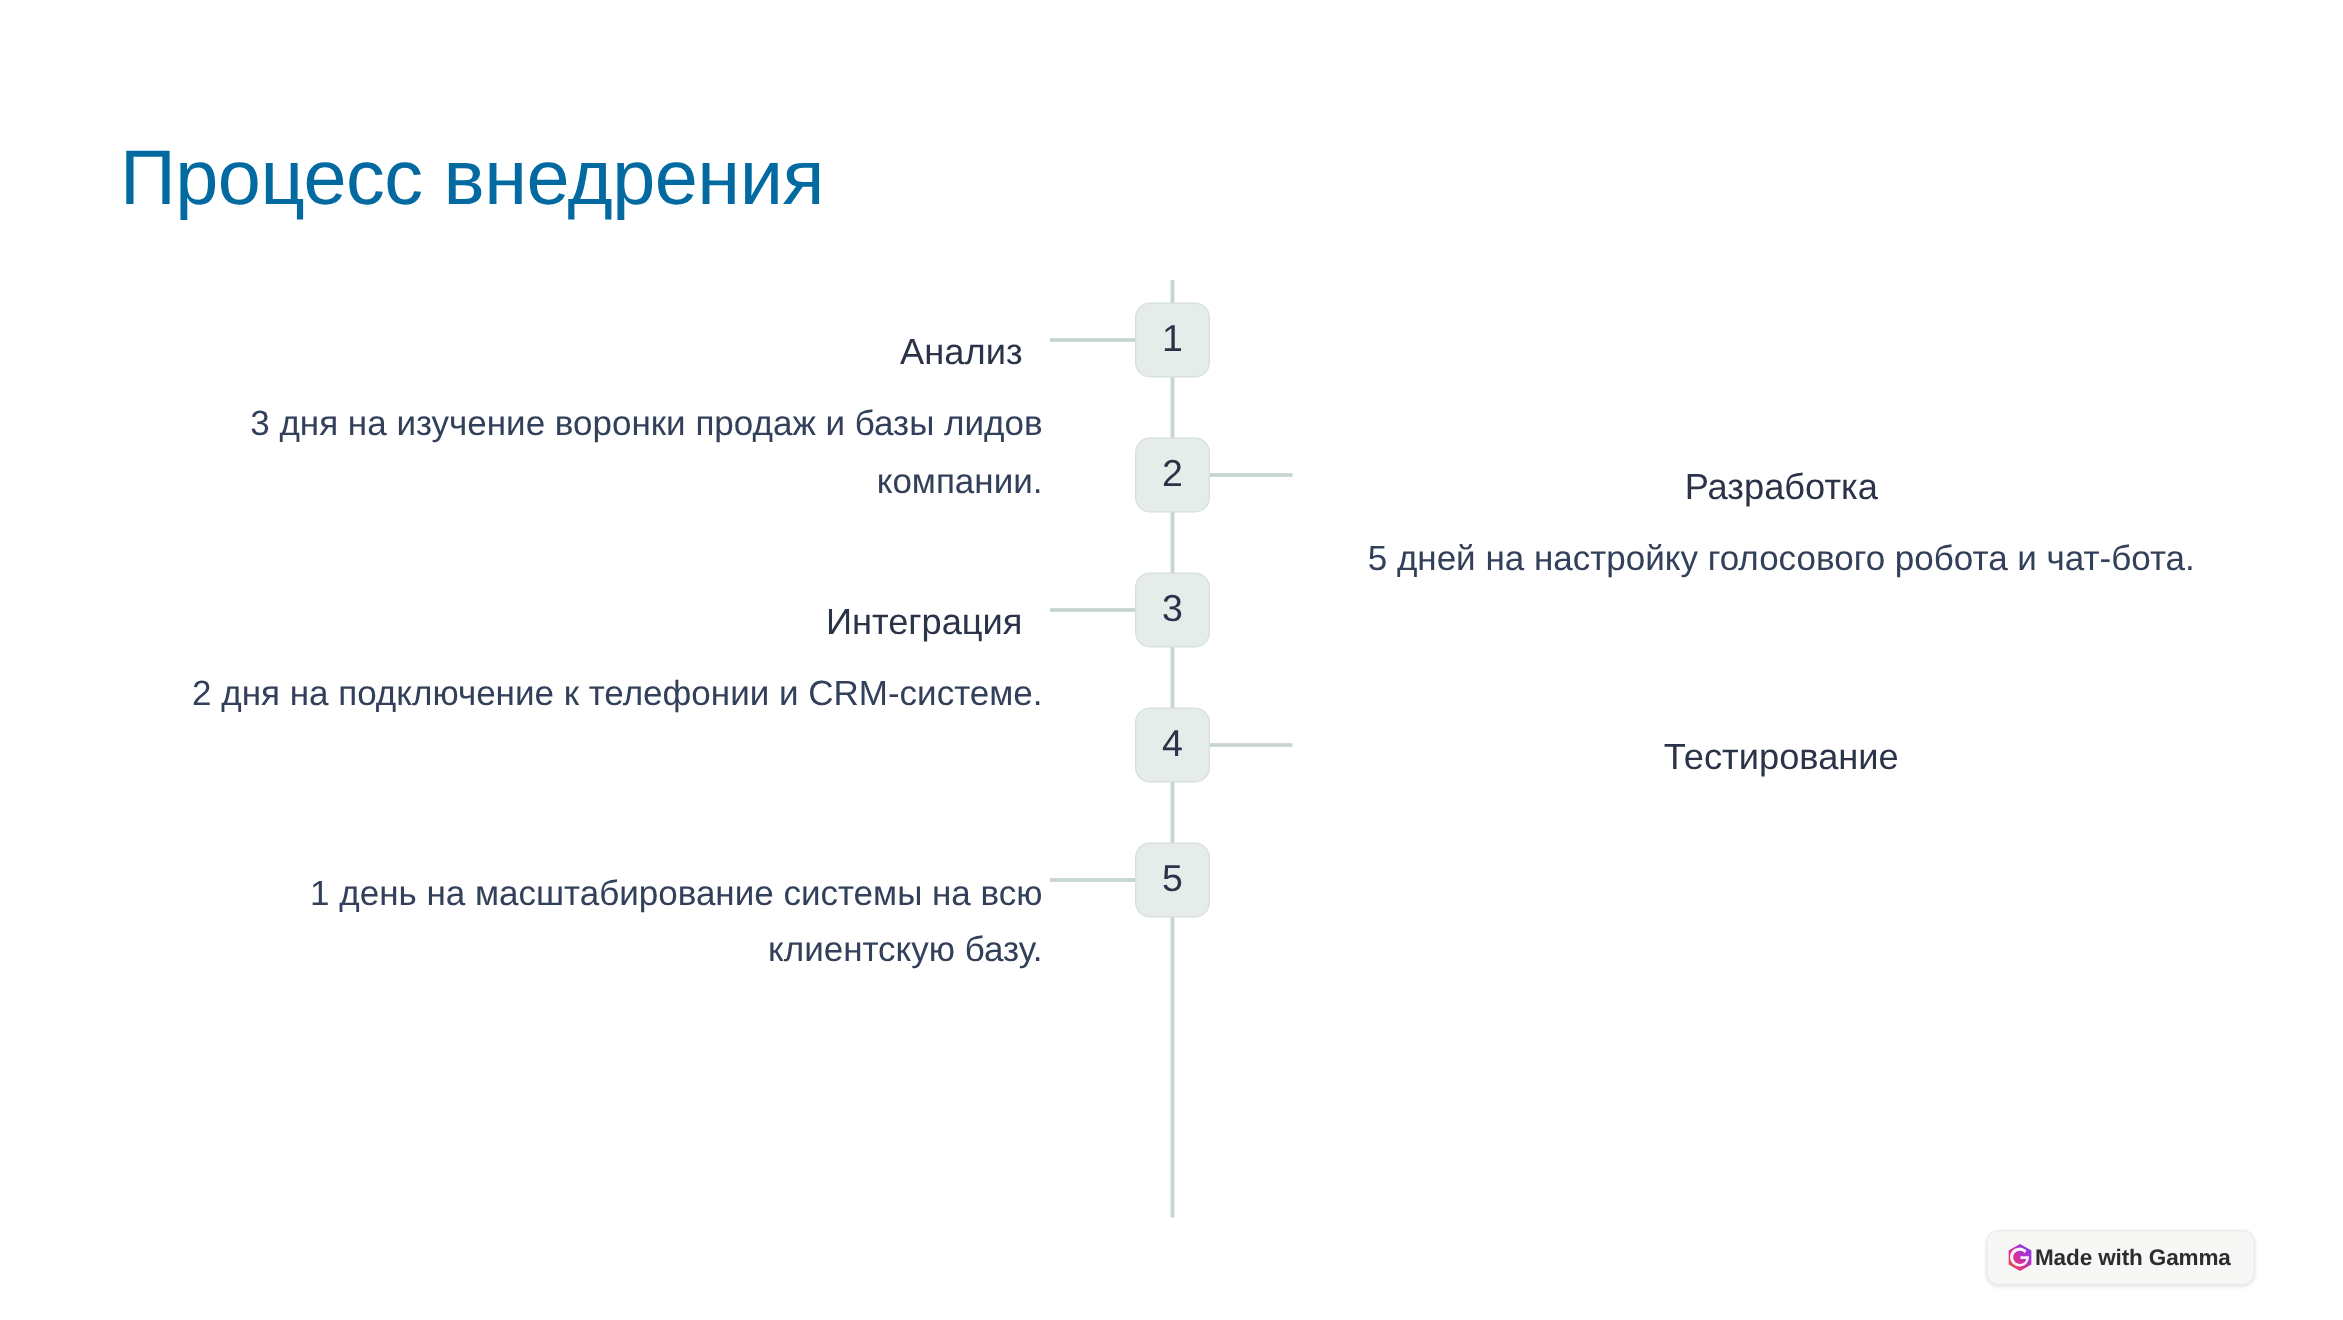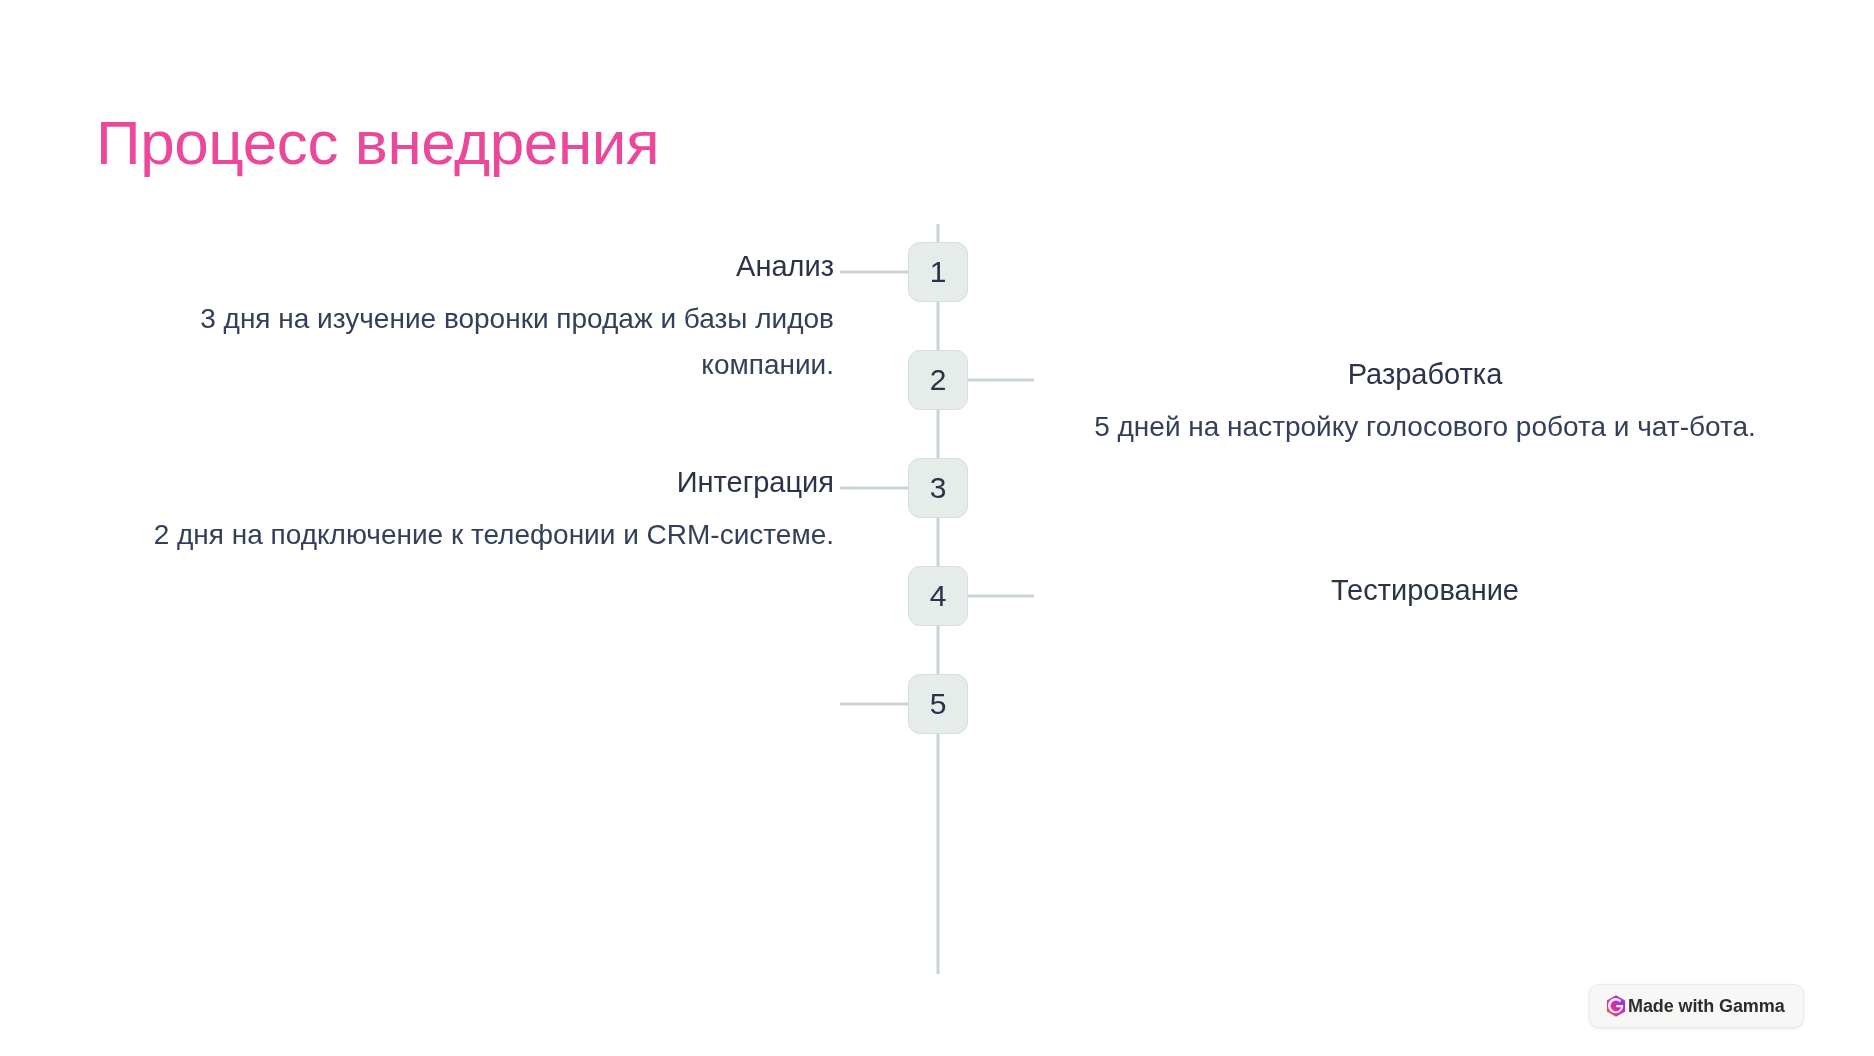--- a/index.html
+++ b/index.html
@@ -26,21 +26,21 @@
 
   
   .page-title {
     position: absolute;
     left: 96px;
     top: 66px;
     font-size: 62px;
     line-height: 1.12;
     font-weight: 400;
     letter-spacing: -0.4px;
-    color: #ec4899;
+    color: #0369a1;
     white-space: nowrap;
   }
 
   
   .timeline {
     position: absolute;
     left: 0;
     top: 0;
     width: 1874px;
     height: 1056px;
@@ -115,21 +115,21 @@
   .step.right .step-content {
     left: 1080px;
     text-align: center;
   }
 
   .step-title {
     font-size: 29px;
     line-height: 1.25;
     font-weight: 400;
     color: #2a3347;
-    margin: 0;
+    margin: 16px;
   }
   .step-desc {
     font-size: 28px;
     line-height: 1.62;
     font-weight: 400;
     color: #33405a;
     margin: 12px 0 0 0;
   }
 
   
@@ -206,20 +206,21 @@
         <div class="step-connector"></div>
         <div class="step-badge">4</div>
         <div class="step-content">
           <div class="step-title">Тестирование</div>
         </div>
       </div>
       <div class="step left" style="top: 704px;">
         <div class="step-connector"></div>
         <div class="step-badge">5</div>
         <div class="step-content">
+          <div class="step-desc">1 день на масштабирование системы на всю клиентскую базу.</div>
         </div>
       </div>
     </div>
 
   <a class="gamma-badge" href="#">
     <svg class="gamma-logo" viewBox="0 0 32 32">
       <defs>
         <linearGradient id="gammaGrad" x1="0%" y1="100%" x2="100%" y2="0%">
           <stop offset="0%" stop-color="#f05a28"></stop>
           <stop offset="35%" stop-color="#e0308f"></stop>

